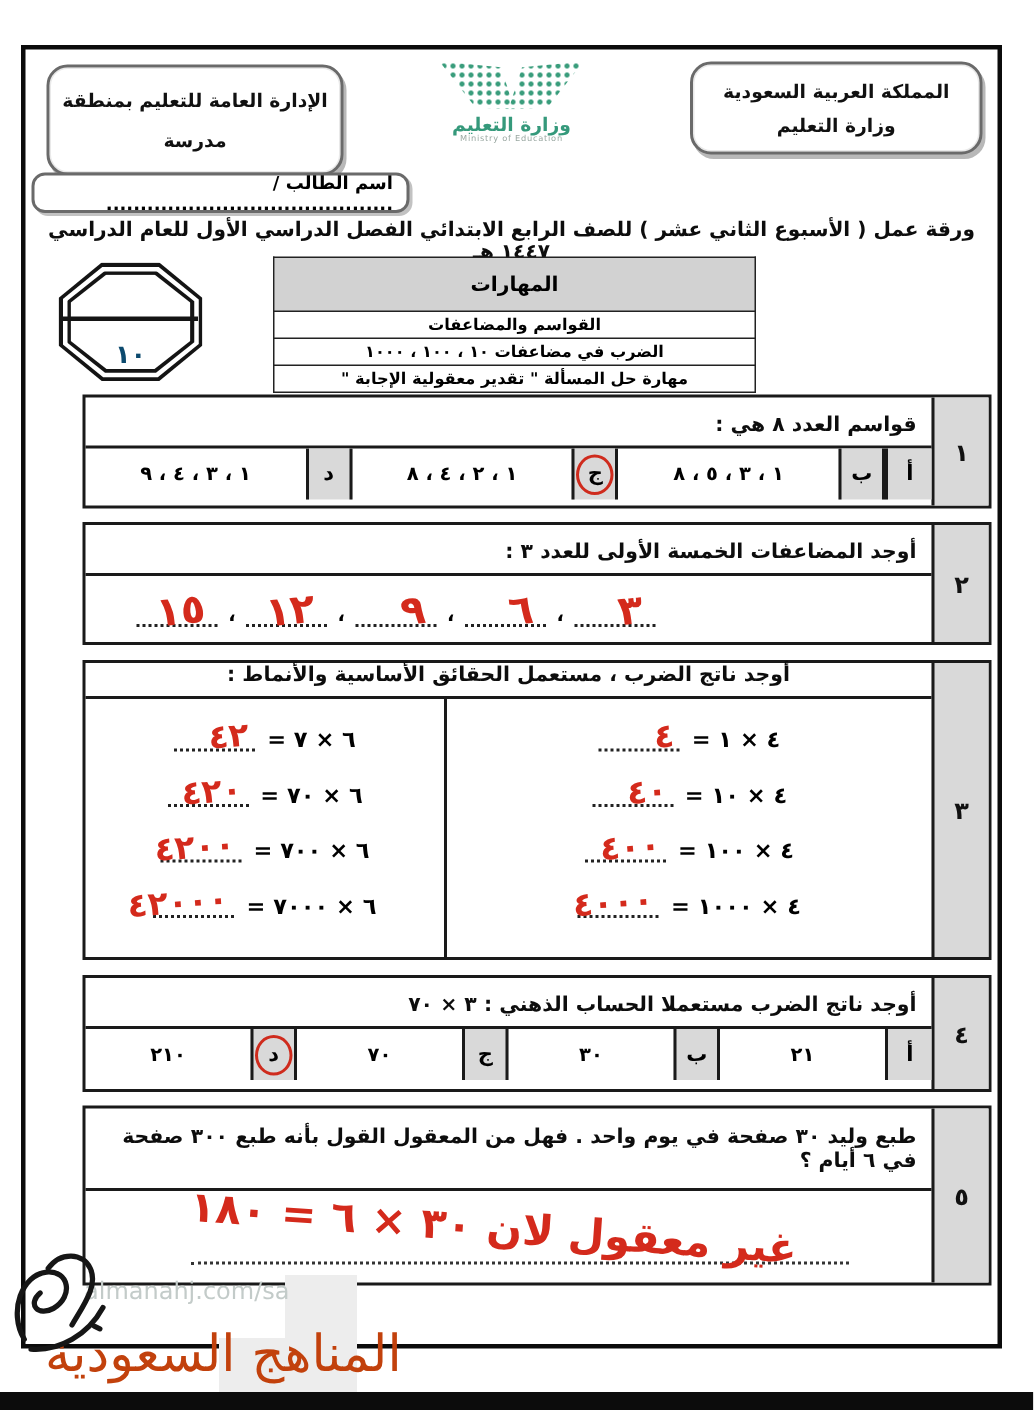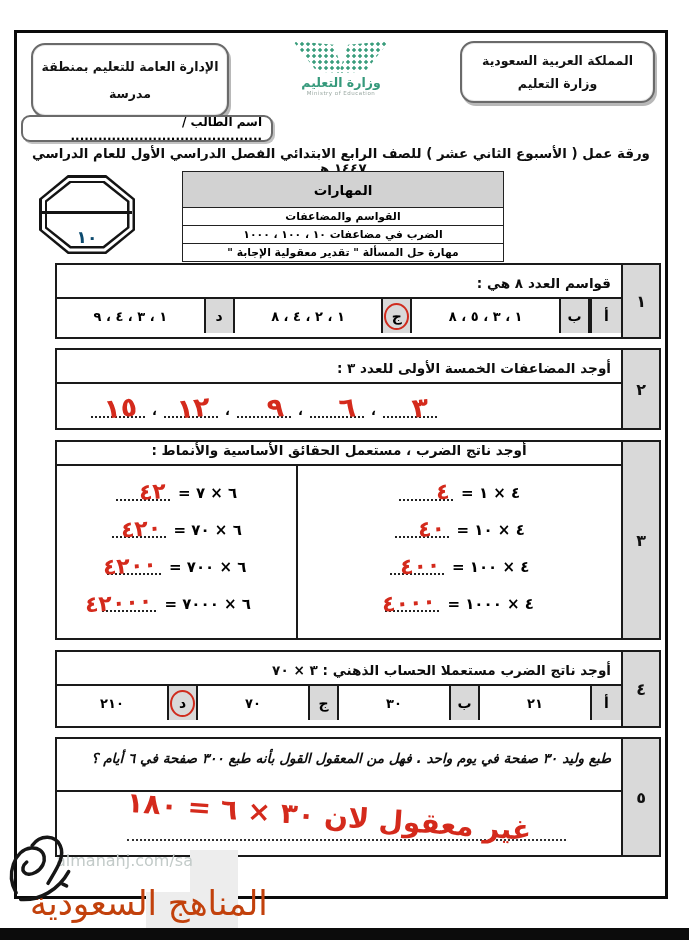--- a/index.html
+++ b/index.html
@@ -292,21 +292,21 @@
               </span>
           </div>
           <div class="opt-value">٢١٠</div>
         </div>
       </div>
     </div>
 
     <div class="q" style="top:704px; height:120px;">
       <div class="qnum">٥</div>
       <div class="qbody">
-        <div class="qtitle" style="padding-top:11px; padding-bottom:24px;font-style:italic;">طبع وليد ٣٠ صفحة في يوم واحد . فهل من المعقول القول بأنه طبع ٣٠٠ صفحة في ٦ أيام ؟</div>
+        <div class="qtitle" style="padding-top:11px; padding-bottom:10px;">طبع وليد ٣٠ صفحة في يوم واحد . فهل من المعقول القول بأنه طبع ٣٠٠ صفحة في ٦ أيام ؟</div>
         <div class="q5-answer">
           <div class="q5-dots"></div>
           <div class="q5-hw hw">غير معقول لان  ٣٠ × ٦ = ١٨٠</div>
         </div>
       </div>
     </div>
 
   </div>
 
   <div class="artifact" style="left:190px; top:850px; width:48px; height:82px;"></div>

